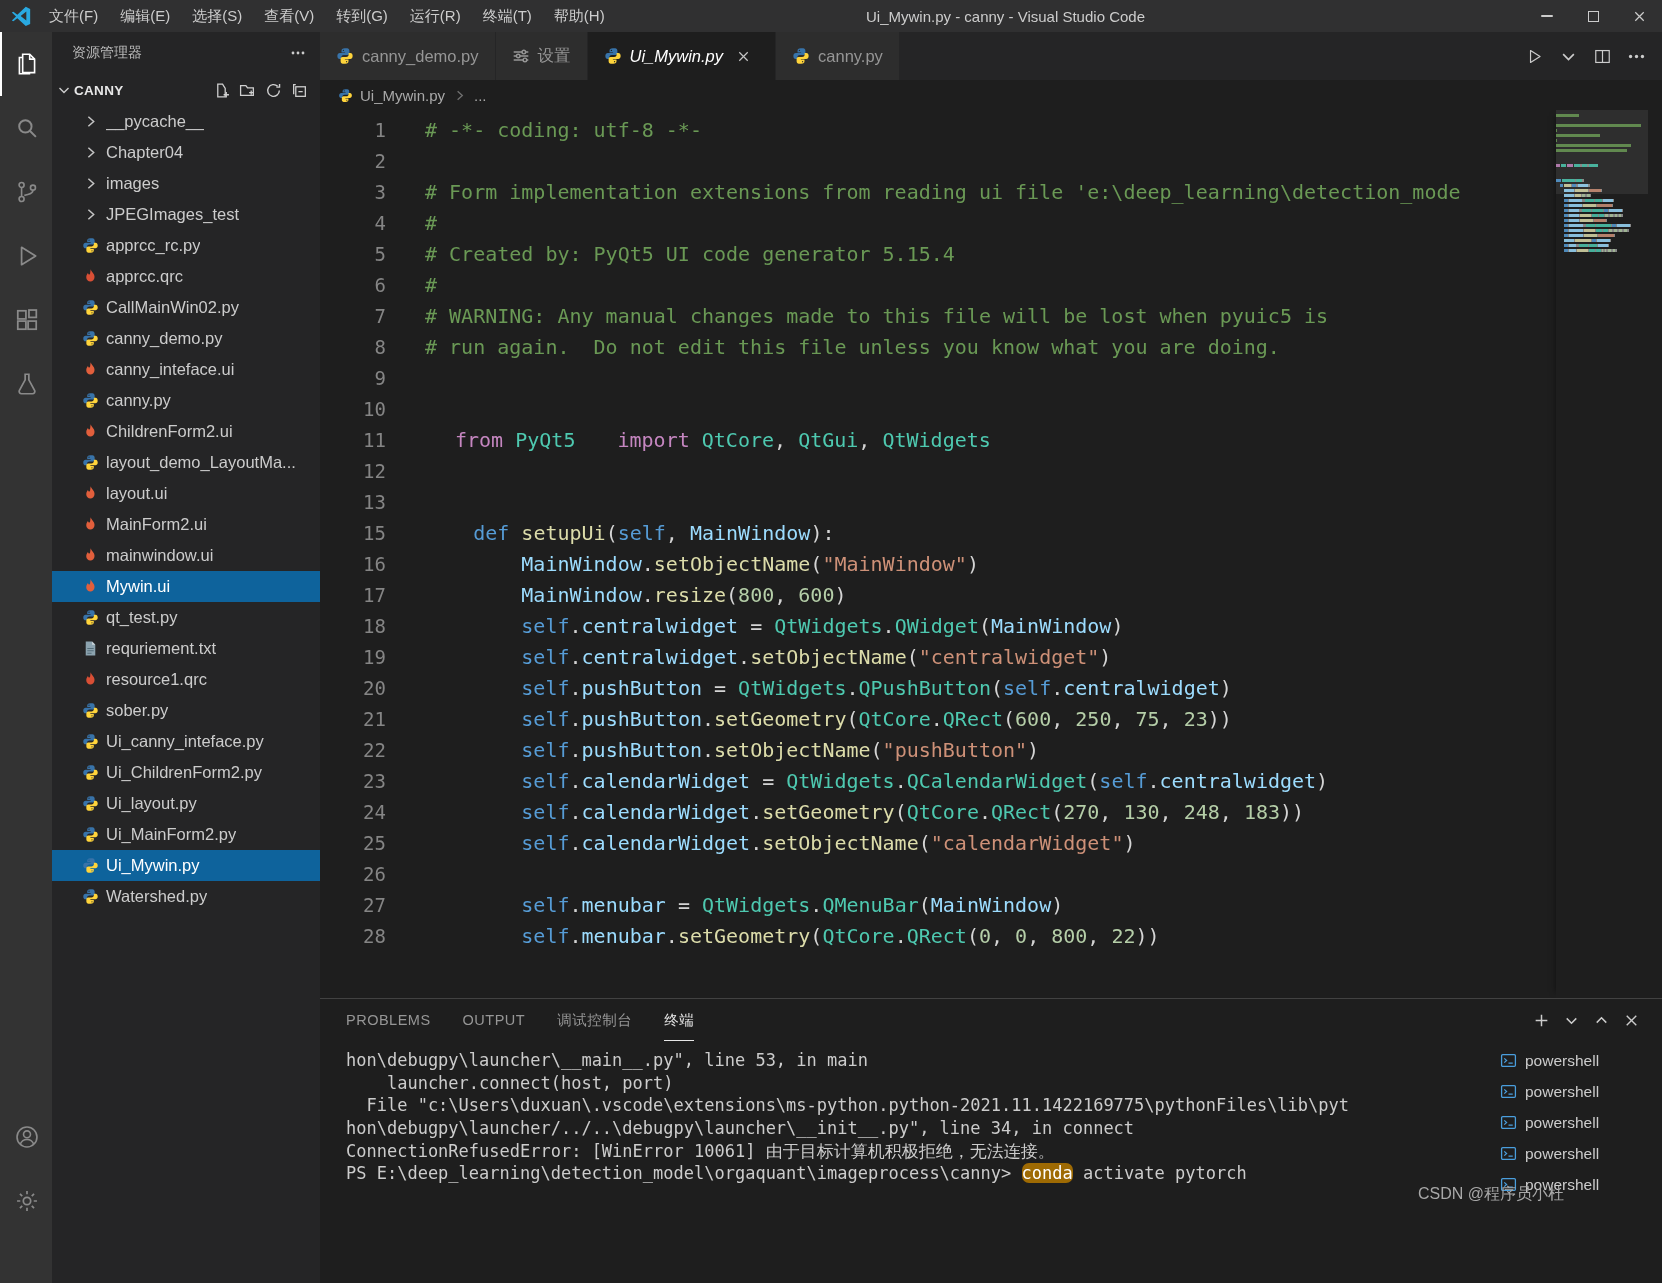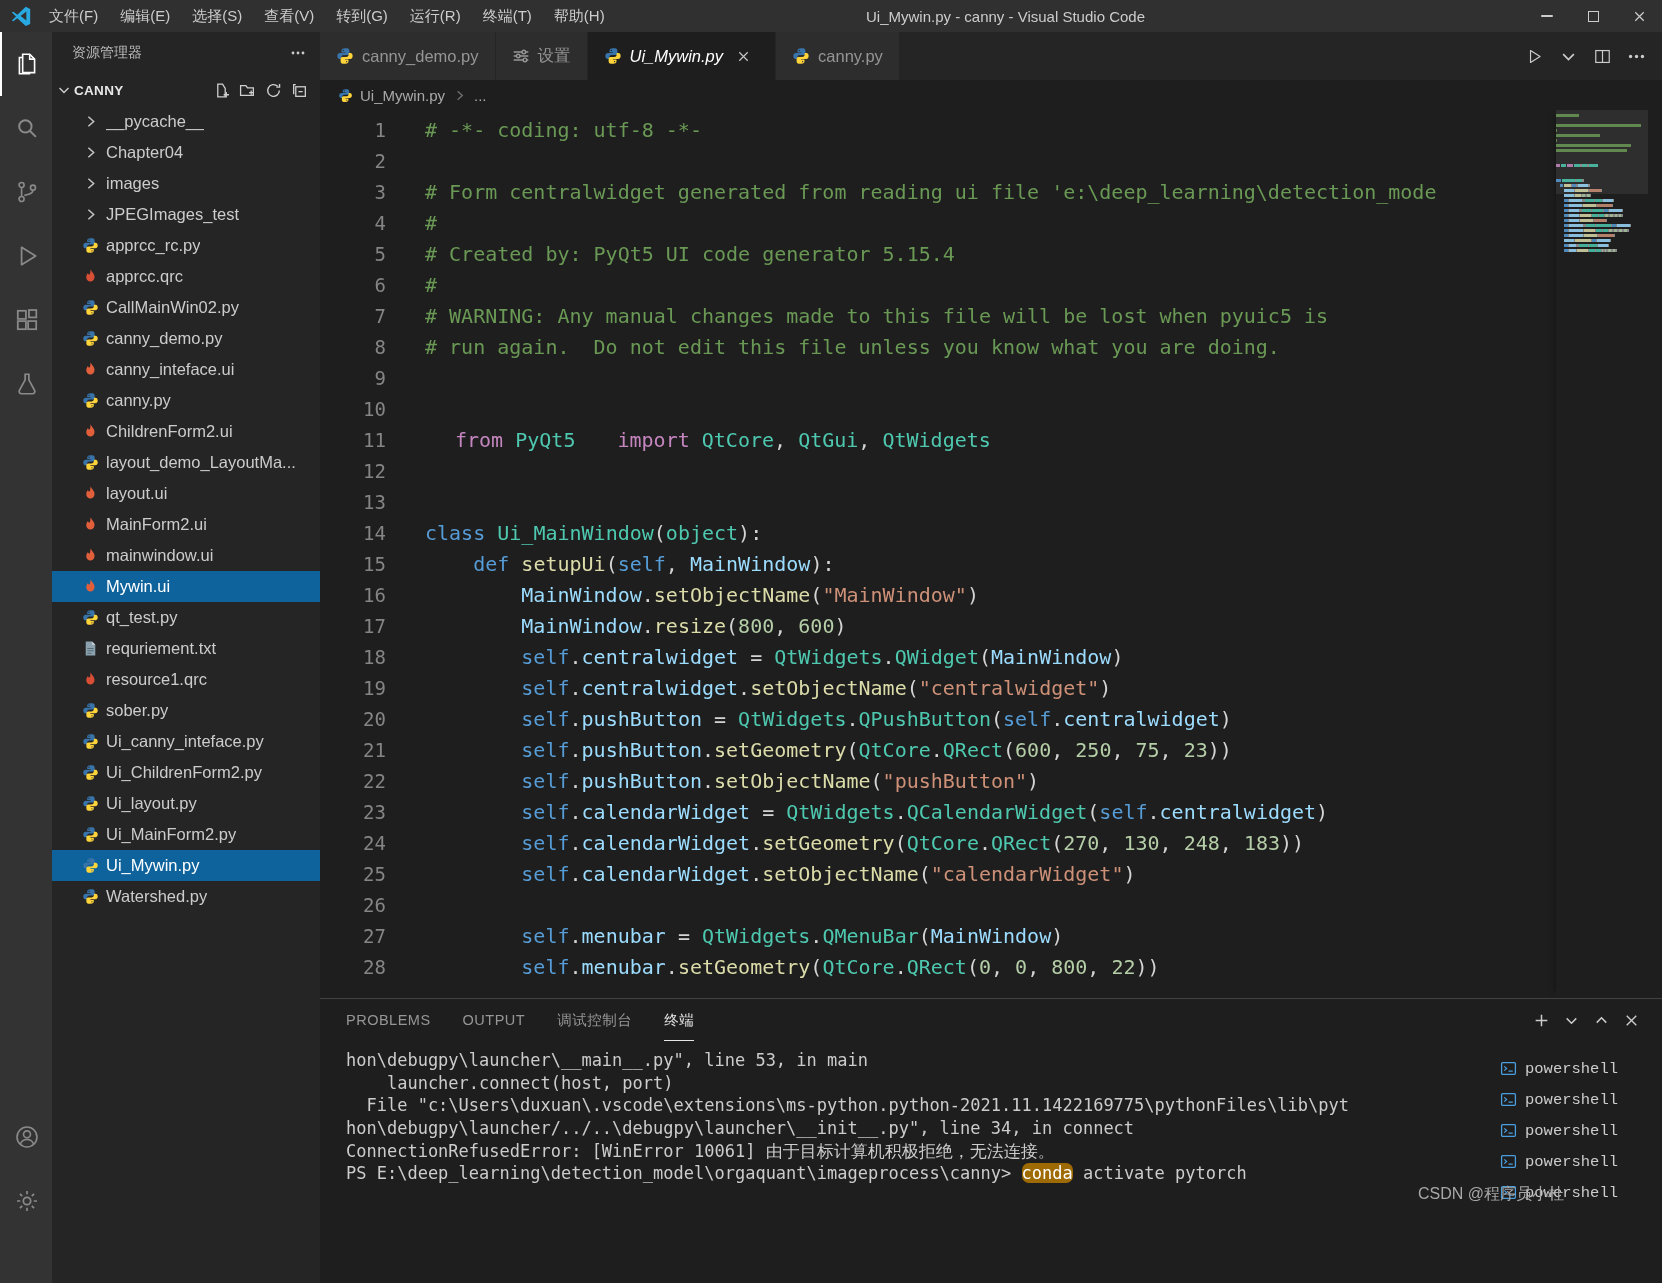--- a/index.html
+++ b/index.html
@@ -99,21 +99,21 @@
              line-height:42px; cursor:pointer; border-bottom:1.5px solid transparent; white-space:nowrap;}
   .panel-tab.active{color:#e7e7e7; border-bottom-color:#e7e7e7;}
   .panel-actions{margin-left:auto; display:flex; align-items:center; gap:13px; color:#cccccc; padding-right:8px;}
   .pa-btn{display:inline-flex; cursor:pointer;}
   .pa-btn .icon{width:17px; height:17px;}
   .terminal{position:absolute; left:26px; top:50px; right:265px; bottom:4px; overflow:hidden;
             font-family:"DejaVu Sans Mono",monospace; font-size:17px; line-height:22.7px; color:#cccccc;}
   .t-line{height:22.7px; white-space:pre;}
   .t-p{color:#cccccc;}
   .t-hl{background:var(--match-gold); color:#ffffff;border-radius:7px;}
-  .terminal-list{position:absolute; right:12px; top:54px; width:158px;font-family:Liberation Mono, monospace;}
+  .terminal-list{position:absolute; right:12px; top:46px; width:158px;}
   .tl-row{height:31px; display:flex; align-items:center; gap:8px; padding-left:8px; font-size:15.5px;
           color:#cccccc; cursor:pointer; white-space:nowrap;}
   .tl-row .icon{width:17px; height:17px; color:#4a9edd;}
 
   .watermark{position:absolute; right:98px; bottom:78px; font-size:16px; color:#a8a8a8; z-index:20; white-space:nowrap;}
 </style>
 </head>
 <body>
 
 <div class="titlebar">
@@ -600,32 +600,31 @@
         <svg viewBox="0 0 16 16" fill="none" stroke="currentColor" stroke-width="1.4">
           <path d="M6 3.5 11 8l-5 4.5"></path>
         </svg>
       </span>
     <span class="bc-item">...</span>
   </div>
   <div class="editor">
     <div class="code">
         <div class="code-line"><span class="ln">1</span><span class="lt"><span class="tk-c"># -*- coding: utf-8 -*-</span></span></div>
         <div class="code-line"><span class="ln">2</span><span class="lt"></span></div>
-        <div class="code-line"><span class="ln">3</span><span class="lt"><span class="tk-c"># Form centralwidget generated from reading ui file 'e:\deep_learning\detection_mode</span></span></div>
+        <div class="code-line"><span class="ln">3</span><span class="lt"><span class="tk-c"># Form implementation extensions from reading ui file 'e:\deep_learning\detection_mode</span></span></div>
         <div class="code-line"><span class="ln">4</span><span class="lt"><span class="tk-c">#</span></span></div>
         <div class="code-line"><span class="ln">5</span><span class="lt"><span class="tk-c"># Created by: PyQt5 UI code generator 5.15.4</span></span></div>
         <div class="code-line"><span class="ln">6</span><span class="lt"><span class="tk-c">#</span></span></div>
         <div class="code-line"><span class="ln">7</span><span class="lt"><span class="tk-c"># WARNING: Any manual changes made to this file will be lost when pyuic5 is</span></span></div>
         <div class="code-line"><span class="ln">8</span><span class="lt"><span class="tk-c"># run again.  Do not edit this file unless you know what you are doing.</span></span></div>
         <div class="code-line"><span class="ln">9</span><span class="lt"></span></div>
         <div class="code-line"><span class="ln">10</span><span class="lt"></span></div>
         <div class="code-line"><span class="ln">11</span><span class="lt"><span class="tk-k">from</span><span class="tk-p"> </span><span class="tk-t">PyQt5</span><span class="tk-p"> </span><span class="tk-k">import</span><span class="tk-p"> </span><span class="tk-t">QtCore</span><span class="tk-p">, </span><span class="tk-t">QtGui</span><span class="tk-p">, </span><span class="tk-t">QtWidgets</span></span></div>
         <div class="code-line"><span class="ln">12</span><span class="lt"></span></div>
         <div class="code-line"><span class="ln">13</span><span class="lt"></span></div>
-        <div class="code-line"><span class="ln">14</span><span class="lt"><span class="tk-b">class</span><span class="tk-p"> </span><span class="tk-t">Ui_MainWindow</span><span class="tk-p">(</span><span class="tk-t">object</span><span class="tk-p">):</span></span></div>
         <div class="code-line"><span class="ln">15</span><span class="lt"><span class="tk-p">    </span><span class="tk-b">def</span><span class="tk-p"> </span><span class="tk-f">setupUi</span><span class="tk-p">(</span><span class="tk-b">self</span><span class="tk-p">, </span><span class="tk-v">MainWindow</span><span class="tk-p">):</span></span></div>
         <div class="code-line"><span class="ln">16</span><span class="lt"><span class="tk-p">        </span><span class="tk-v">MainWindow</span><span class="tk-p">.</span><span class="tk-f">setObjectName</span><span class="tk-p">(</span><span class="tk-s">"MainWindow"</span><span class="tk-p">)</span></span></div>
         <div class="code-line"><span class="ln">17</span><span class="lt"><span class="tk-p">        </span><span class="tk-v">MainWindow</span><span class="tk-p">.</span><span class="tk-f">resize</span><span class="tk-p">(</span><span class="tk-num">800</span><span class="tk-p">, </span><span class="tk-num">600</span><span class="tk-p">)</span></span></div>
         <div class="code-line"><span class="ln">18</span><span class="lt"><span class="tk-p">        </span><span class="tk-b">self</span><span class="tk-p">.</span><span class="tk-v">centralwidget</span><span class="tk-p"> = </span><span class="tk-t">QtWidgets</span><span class="tk-p">.</span><span class="tk-t">QWidget</span><span class="tk-p">(</span><span class="tk-v">MainWindow</span><span class="tk-p">)</span></span></div>
         <div class="code-line"><span class="ln">19</span><span class="lt"><span class="tk-p">        </span><span class="tk-b">self</span><span class="tk-p">.</span><span class="tk-v">centralwidget</span><span class="tk-p">.</span><span class="tk-f">setObjectName</span><span class="tk-p">(</span><span class="tk-s">"centralwidget"</span><span class="tk-p">)</span></span></div>
         <div class="code-line"><span class="ln">20</span><span class="lt"><span class="tk-p">        </span><span class="tk-b">self</span><span class="tk-p">.</span><span class="tk-v">pushButton</span><span class="tk-p"> = </span><span class="tk-t">QtWidgets</span><span class="tk-p">.</span><span class="tk-t">QPushButton</span><span class="tk-p">(</span><span class="tk-b">self</span><span class="tk-p">.</span><span class="tk-v">centralwidget</span><span class="tk-p">)</span></span></div>
         <div class="code-line"><span class="ln">21</span><span class="lt"><span class="tk-p">        </span><span class="tk-b">self</span><span class="tk-p">.</span><span class="tk-v">pushButton</span><span class="tk-p">.</span><span class="tk-f">setGeometry</span><span class="tk-p">(</span><span class="tk-t">QtCore</span><span class="tk-p">.</span><span class="tk-t">QRect</span><span class="tk-p">(</span><span class="tk-num">600</span><span class="tk-p">, </span><span class="tk-num">250</span><span class="tk-p">, </span><span class="tk-num">75</span><span class="tk-p">, </span><span class="tk-num">23</span><span class="tk-p">))</span></span></div>
         <div class="code-line"><span class="ln">22</span><span class="lt"><span class="tk-p">        </span><span class="tk-b">self</span><span class="tk-p">.</span><span class="tk-v">pushButton</span><span class="tk-p">.</span><span class="tk-f">setObjectName</span><span class="tk-p">(</span><span class="tk-s">"pushButton"</span><span class="tk-p">)</span></span></div>
         <div class="code-line"><span class="ln">23</span><span class="lt"><span class="tk-p">        </span><span class="tk-b">self</span><span class="tk-p">.</span><span class="tk-v">calendarWidget</span><span class="tk-p"> = </span><span class="tk-t">QtWidgets</span><span class="tk-p">.</span><span class="tk-t">QCalendarWidget</span><span class="tk-p">(</span><span class="tk-b">self</span><span class="tk-p">.</span><span class="tk-v">centralwidget</span><span class="tk-p">)</span></span></div>
         <div class="code-line"><span class="ln">24</span><span class="lt"><span class="tk-p">        </span><span class="tk-b">self</span><span class="tk-p">.</span><span class="tk-v">calendarWidget</span><span class="tk-p">.</span><span class="tk-f">setGeometry</span><span class="tk-p">(</span><span class="tk-t">QtCore</span><span class="tk-p">.</span><span class="tk-t">QRect</span><span class="tk-p">(</span><span class="tk-num">270</span><span class="tk-p">, </span><span class="tk-num">130</span><span class="tk-p">, </span><span class="tk-num">248</span><span class="tk-p">, </span><span class="tk-num">183</span><span class="tk-p">))</span></span></div>

